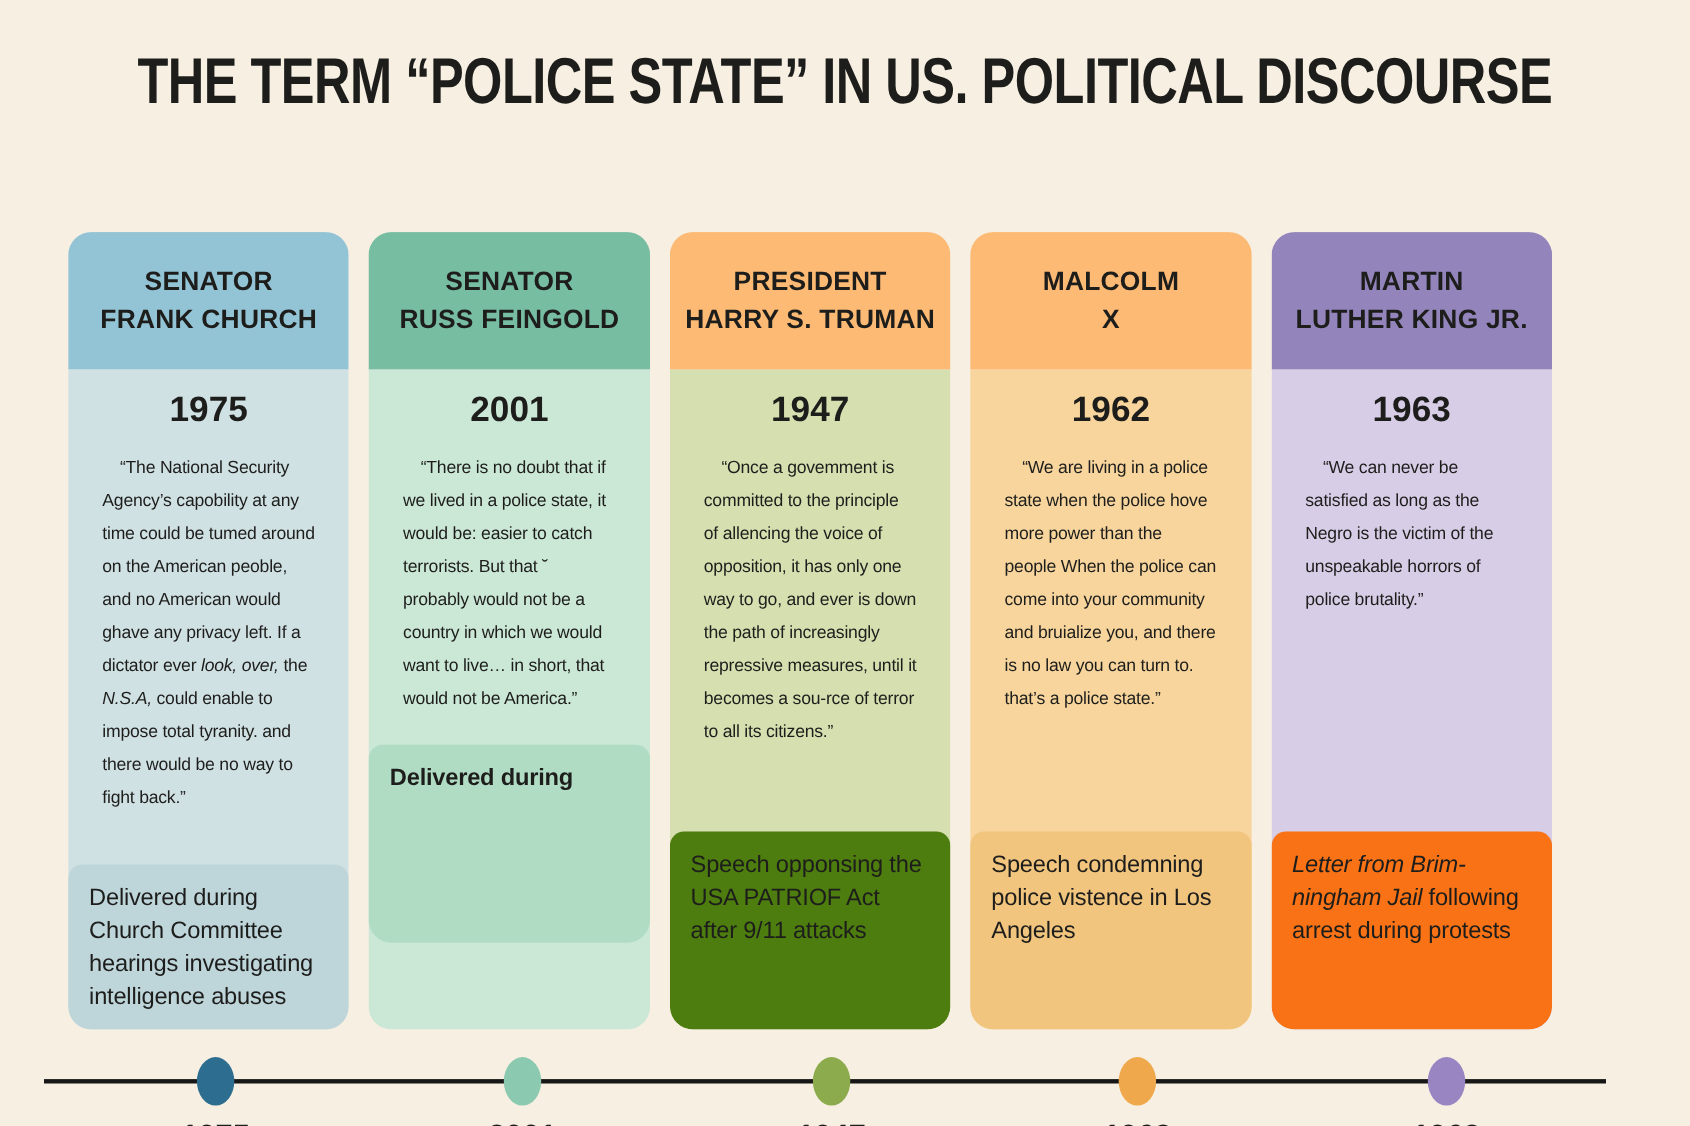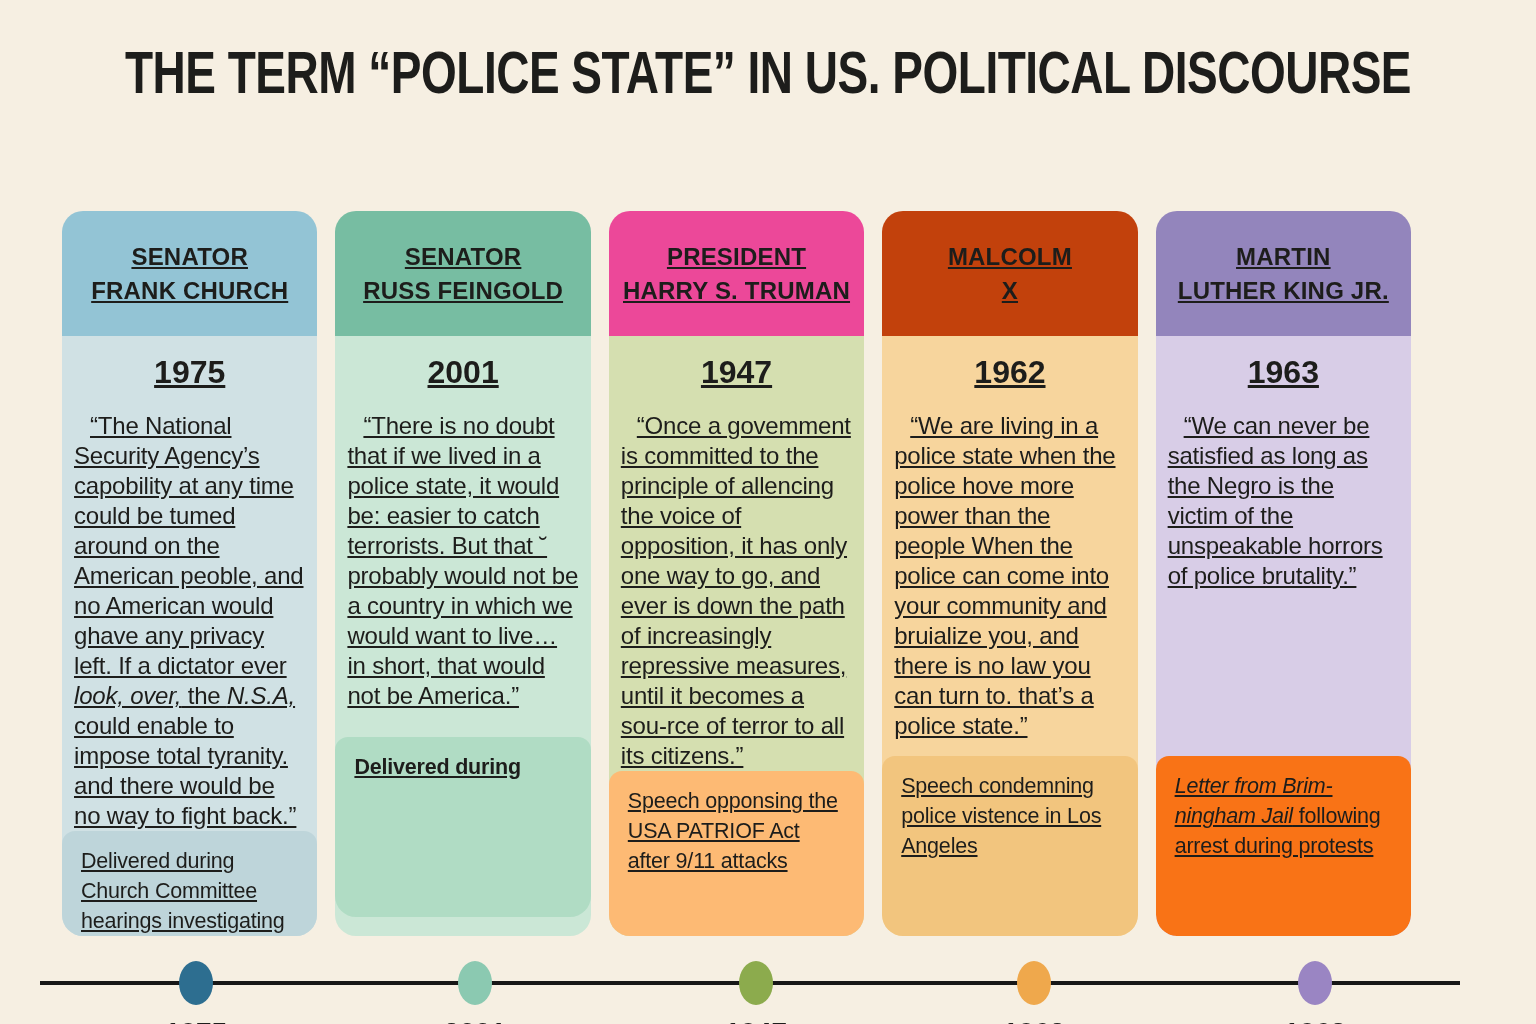--- a/index.html
+++ b/index.html
@@ -26,21 +26,20 @@
     white-space: nowrap;
   }
 
   .cards {
     position: absolute;
     left: 62px;
     top: 165px;
     width: 1349px;
     display: flex;
     gap: 18px;
-    text-decoration: underline;
   }
   .card {
     width: 263px;
     height: 725px;
     border-radius: 21px;
     overflow: hidden;
     display: flex;
     flex-direction: column;
   }
   .card-header {
@@ -62,24 +61,24 @@
     display: flex;
     flex-direction: column;
   }
   .year {
     text-align: center;
     font-weight: 700;
     font-size: 32px;
     margin: 18px 0 6px;
   }
   .quote {
-    font-size: 24px;
+    font-size: 16px;
     line-height: 30px;
     letter-spacing: -0.2px;
-    padding: 0 12px;
+    padding: 0 31px;
     margin-top: 14px;
     text-indent: 16px;
   }
   .italic { font-style: italic; }
   .bold { font-weight: 700; }
   .note {
     margin-top: auto;
     border-radius: 13px 13px 21px 21px;
     padding: 15px 19px;
     font-size: 21.5px;
@@ -161,37 +160,37 @@
       <div class="card-body" style="background-color: rgb(203, 231, 214);">
         <div class="year">2001</div>
         <p class="quote"><span>“There is no doubt that if we lived in a police state, it would be: easier to catch terrorists. But that ˘ probably would not be a country in which we would want to live… in short, that would not be America.”</span></p>
         <div class="note" style="background-color: rgb(176, 220, 196); margin-top: 26px;">
           <span class="bold">Delivered during</span><br>
         </div>
       </div>
     </div>
 
     <div class="card">
-      <div class="card-header" style="background-color: #ec4899;">
+      <div class="card-header" style="background-color: #fdba74;">
         <div class="speaker">
           <span>PRESIDENT</span><br>
           <span>HARRY S. TRUMAN</span>
         </div>
       </div>
       <div class="card-body" style="background-color: rgb(213, 223, 176);">
         <div class="year">1947</div>
         <p class="quote"><span>“Once a govemment is committed to the principle of allencing the voice of opposition, it has only one way to go, and ever is down the path of increasingly repressive measures, until it becomes a sou-rce of terror to all its citizens.”</span></p>
-        <div class="note" style="background-color: #fdba74;">
+        <div class="note" style="background-color: #4d7c0f;">
           <span>Speech opponsing the USA PATRIOF Act after 9/11 attacks</span>
         </div>
       </div>
     </div>
 
     <div class="card">
-      <div class="card-header" style="background-color: #c2410c;">
+      <div class="card-header" style="background-color: #fdba74;">
         <div class="speaker">
           <span>MALCOLM</span><br>
           <span>X</span>
         </div>
       </div>
       <div class="card-body" style="background-color: rgb(247, 213, 157);">
         <div class="year">1962</div>
         <p class="quote"><span>“We are living in a police state when the police hove more power than the people  When the police can come into your community and bruialize you, and there is no law you can turn to. that’s a police state.”</span></p>
         <div class="note" style="background-color: rgb(242, 197, 126);">
           <span>Speech condemning police vistence in Los Angeles</span>

